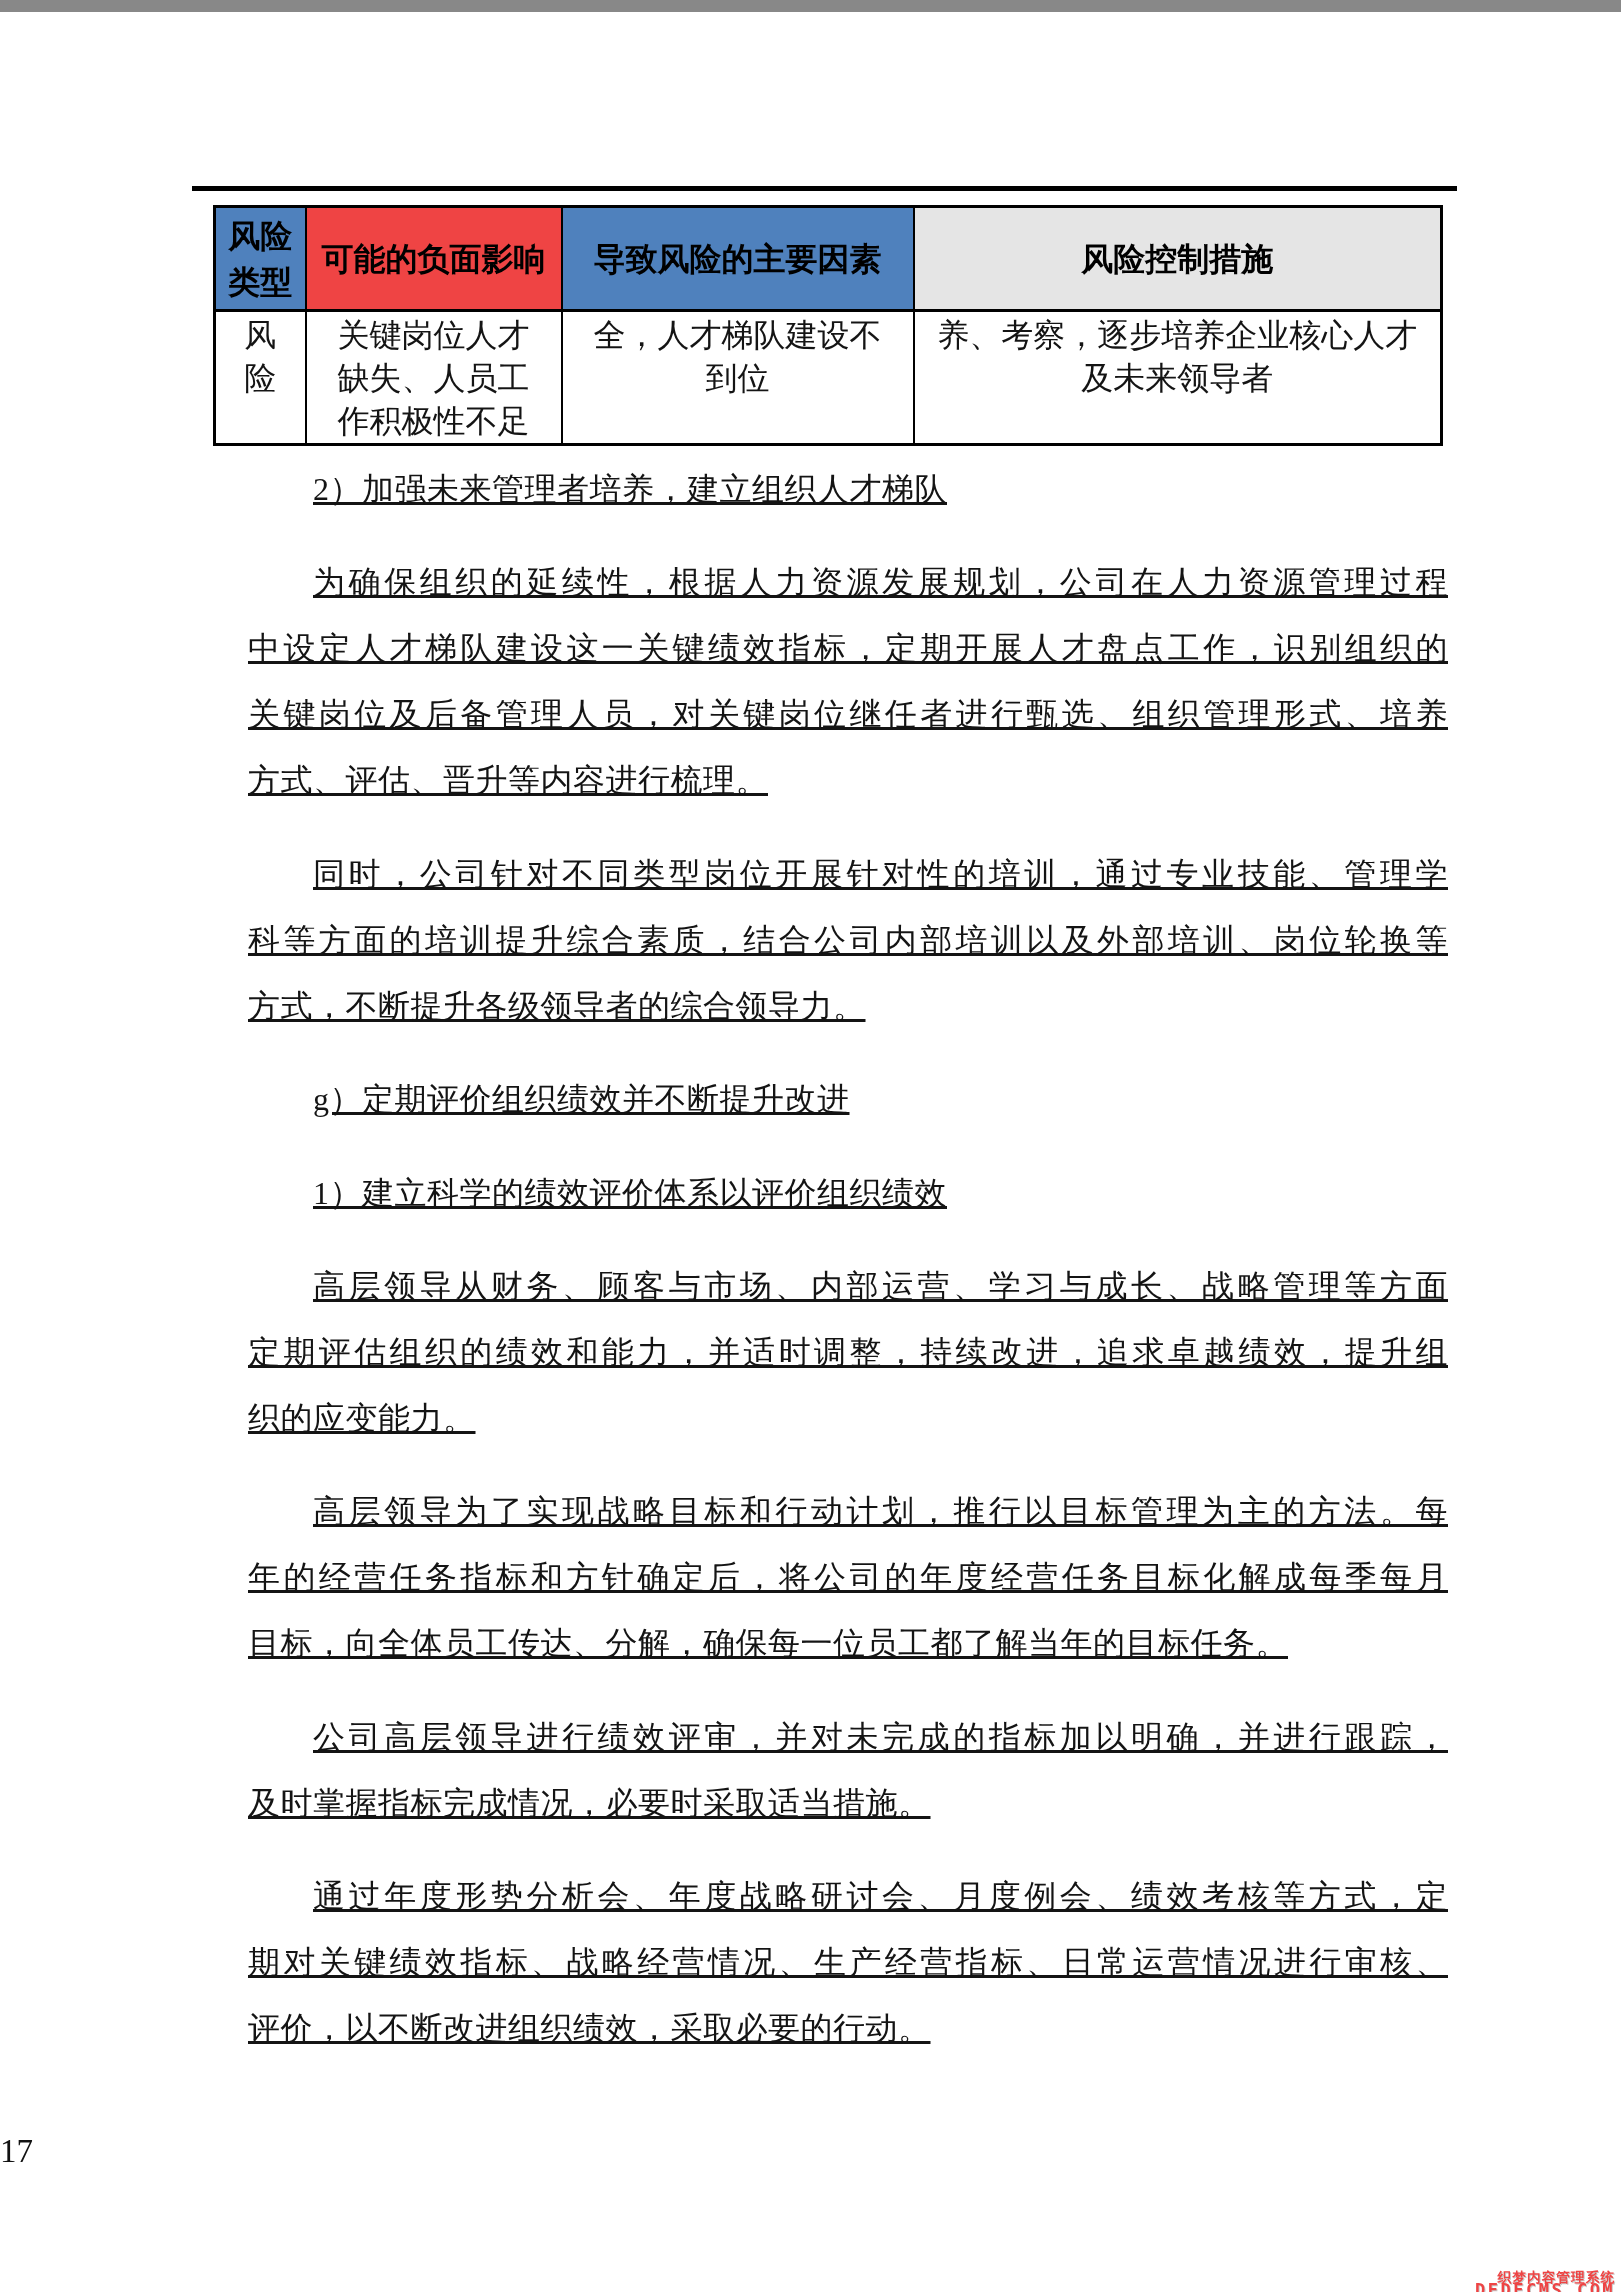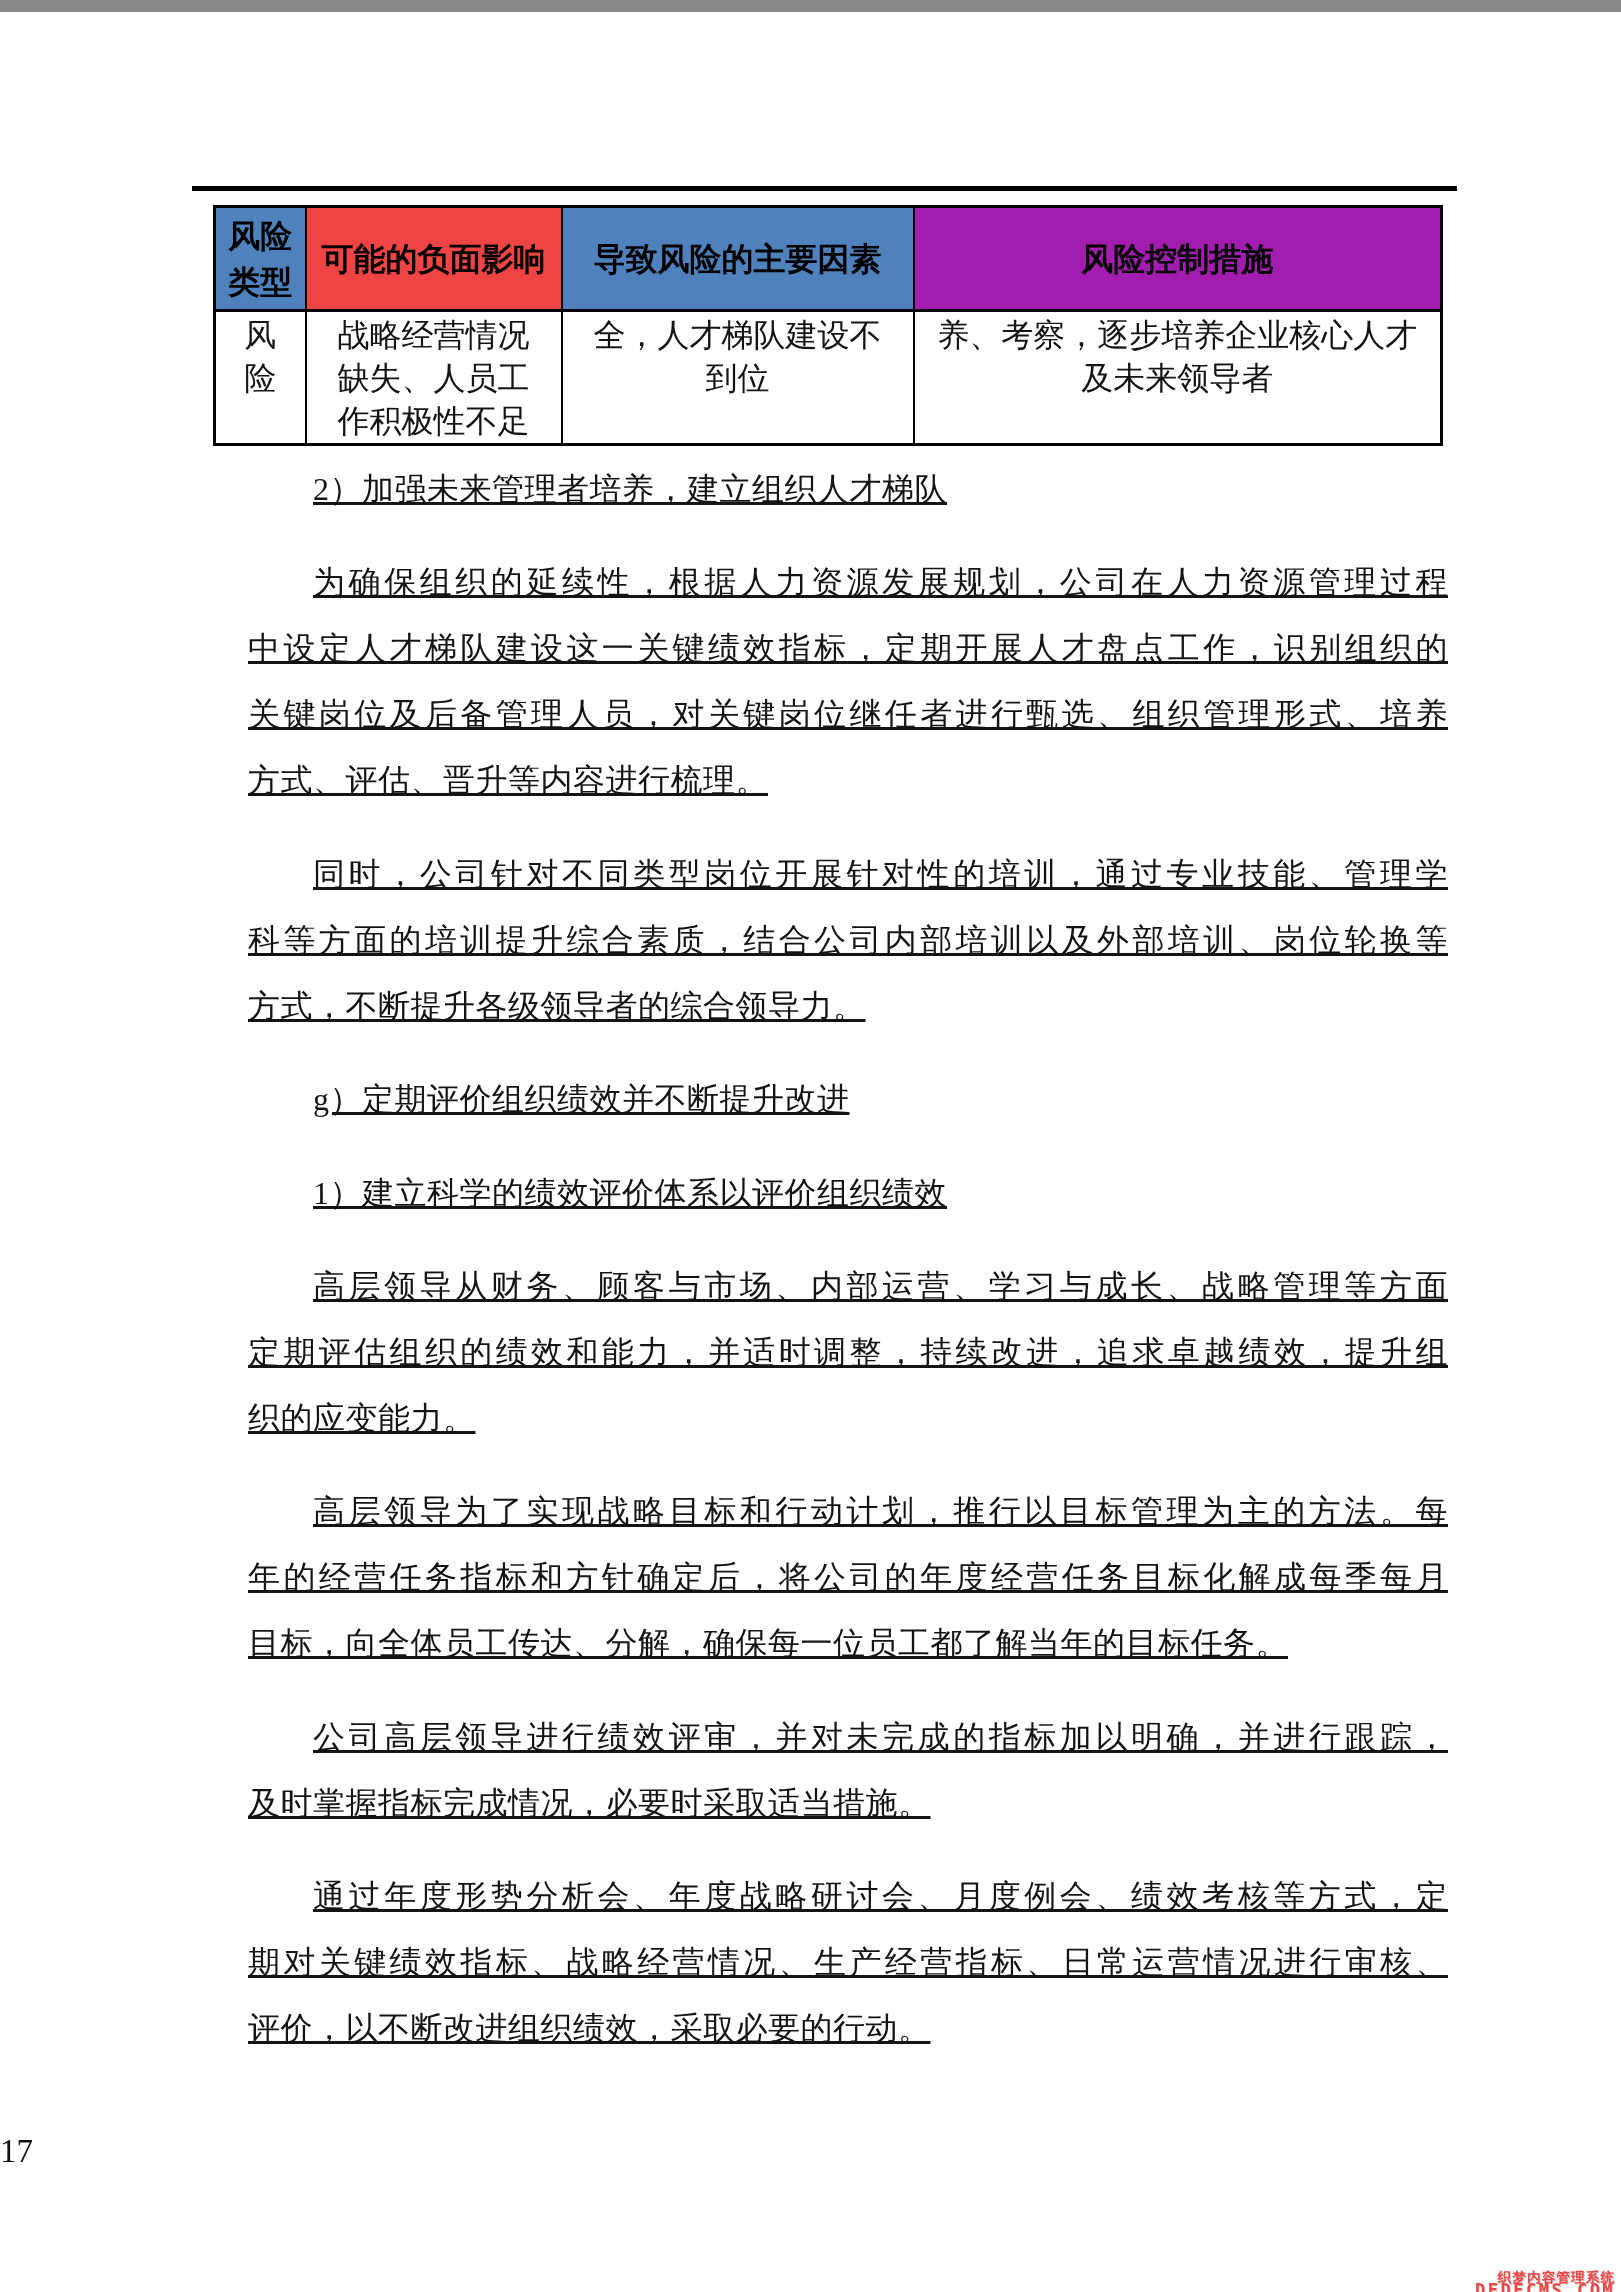--- a/index.html
+++ b/index.html
@@ -73,33 +73,33 @@
         <th style="background: rgb(79, 129, 189);">
             <div>风险</div>
             <div>类型</div>
           </th>
         <th style="background: #ef4444;">
             <div>可能的负面影响</div>
           </th>
         <th style="background: rgb(79, 129, 189);">
             <div>导致风险的主要因素</div>
           </th>
-        <th style="background: #a21caf; text-align: center;">
+        <th style="background: #e5e5e5; text-align: center;">
             <div>风险控制措施</div>
           </th>
       </tr>
     </thead>
     <tbody>
       <tr>
         <td>
             <div>风</div>
             <div>险</div>
           </td>
         <td>
-            <div>战略经营情况</div>
+            <div>关键岗位人才</div>
             <div>缺失、人员工</div>
             <div>作积极性不足</div>
           </td>
         <td>
             <div>全，人才梯队建设不</div>
             <div>到位</div>
           </td>
         <td>
             <div>养、考察，逐步培养企业核心人才</div>
             <div>及未来领导者</div>

